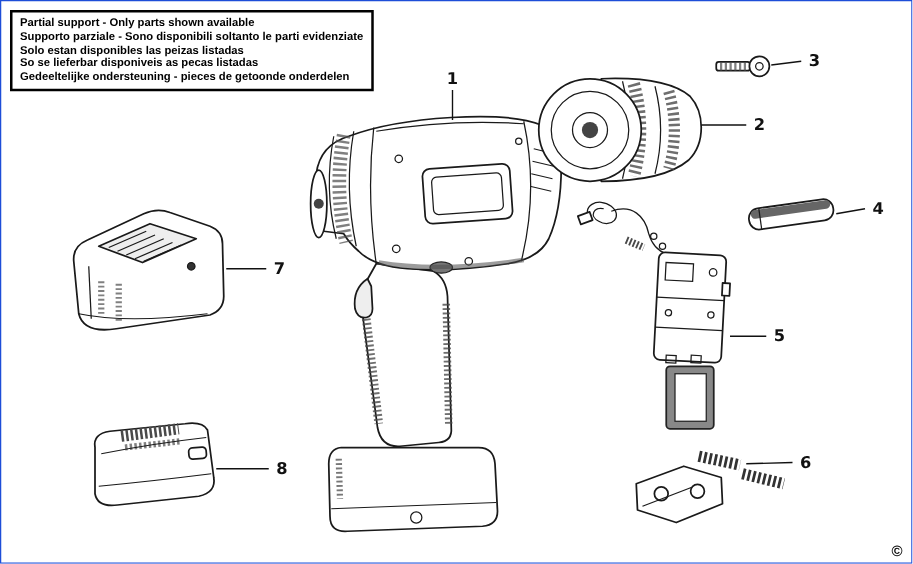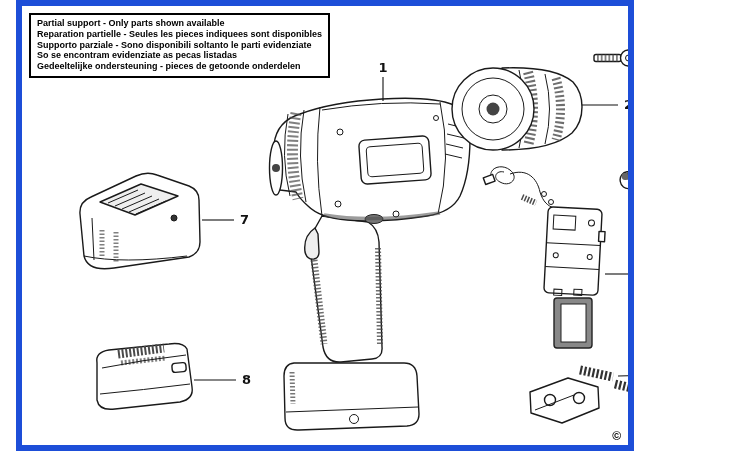--- a/index.html
+++ b/index.html
@@ -1,19 +1,19 @@
 <!DOCTYPE html>
 <html><head>
 <meta charset="utf-8">
 <style>
   html,body{margin:0;padding:0;background:#fff;}
   .page{
-    position:relative;width:618px;height:451px;background:#ffffff;
+    position:relative;width:730px;height:451px;background:#ffffff;
     overflow:hidden;font-family:"Liberation Sans","DejaVu Sans",sans-serif;
-    border:6px solid #1d4ed8;box-sizing:border-box;margin-left:16px;
+    border:1px solid #1d4ed8;box-sizing:border-box;
   }
   .notice{
     position:absolute;left:7px;top:7px;max-width:345px;
     border:2px solid #000;background:#fff;
     padding:3px 6px 4px 6px;
     font-size:9px;font-weight:bold;line-height:1.2;color:#000;
     letter-spacing:0;
   }
   .diagram{position:absolute;left:0;top:0;width:730px;height:451px;}
   .copyright{
@@ -26,23 +26,23 @@
   .leader{stroke:#111;stroke-width:1.1;}
   .shade{fill:none;stroke:#4a4a4a;}
 </style>
 </head>
 <body>
 
 <div class="page">
 
   <div class="notice">
     <div>Partial support - Only parts shown available</div>
-    <div>Reparation partielle - Seules les pieces indiquees sont disponibles</div>
     <div>Supporto parziale - Sono disponibili soltanto le parti evidenziate</div>
-    <div>So se encontram evidenziate as pecas listadas</div>
+    <div>Solo estan disponibles las peizas listadas</div>
+    <div>So se lieferbar disponiveis as pecas listadas</div>
     <div>Gedeeltelijke ondersteuning - pieces de getoonde onderdelen</div>
   </div>
 
   <svg class="diagram" viewBox="0 0 730 451" xmlns="http://www.w3.org/2000/svg">
 
     <g>
       <path class="outline" d="M62,250 L58,208 Q57,196 69,191 L114,170 Q125,165 135,169 L167,180 Q177,184 177,194 L178,236 Q178,247 167,251 L92,262 Q66,266 62,250 Z"></path>
       <path class="outline" d="M78,196 L119,178 L156,190 L113,209 Z" style="fill:#eeeeee"></path>
       <path class="thin" d="M86,197 L116,184"></path>
       <path class="thin" d="M93,200 L123,187"></path>

